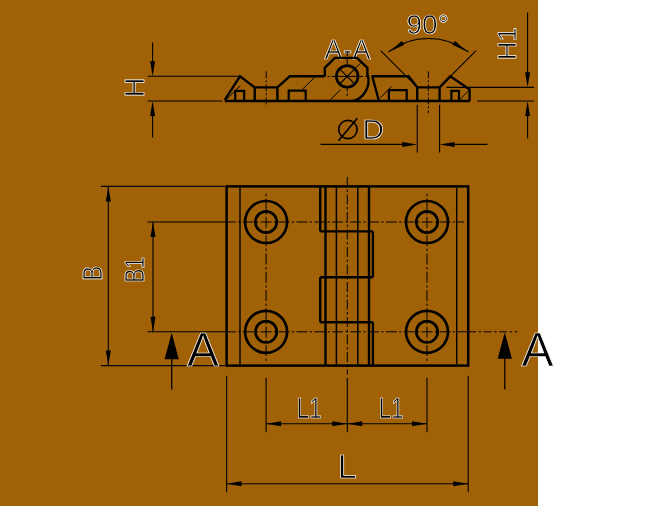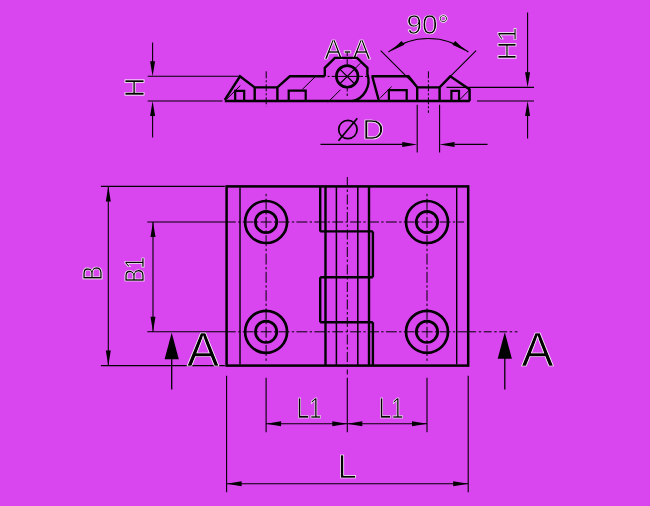--- a/index.html
+++ b/index.html
@@ -1,16 +1,16 @@
 <!DOCTYPE html>
 <html><head>
 <meta charset="utf-8">
 <style>
   html,body{margin:0;padding:0;background:#fff;}
-  .wrap{width:650px;height:506px;position:relative;background:#d946ef;}
+  .wrap{width:538px;height:506px;position:relative;background:#a16207;}
   text{font-family:"Liberation Sans", sans-serif; fill:#000; stroke:#fff; stroke-width:0.7px;}
   .wrap{opacity:0.999; transform:translateZ(0); will-change:transform;}
   *{-webkit-font-smoothing:antialiased;}
 </style>
 </head>
 <body>
 <div class="wrap">
 <svg width="650" height="506" viewBox="0 0 650 506" xmlns="http://www.w3.org/2000/svg">
 <g fill="none" stroke="#000" stroke-linecap="butt" stroke-linejoin="miter">
 

